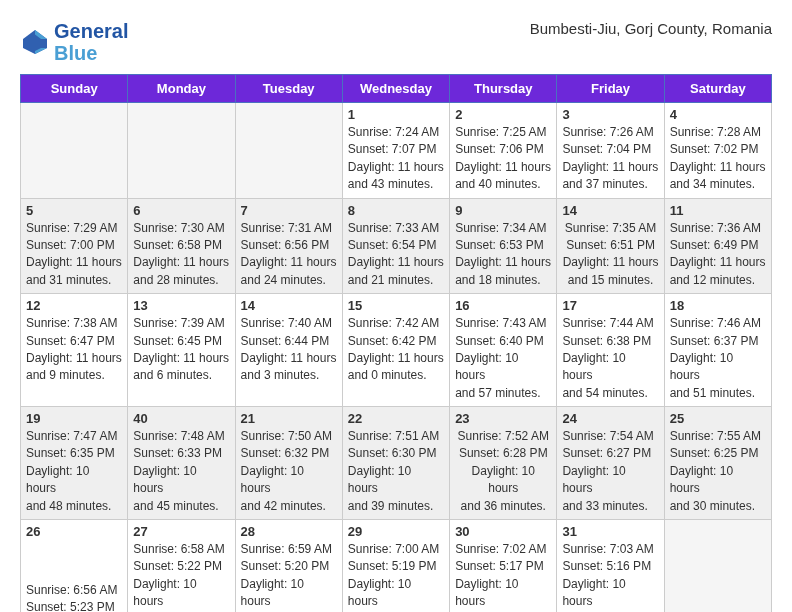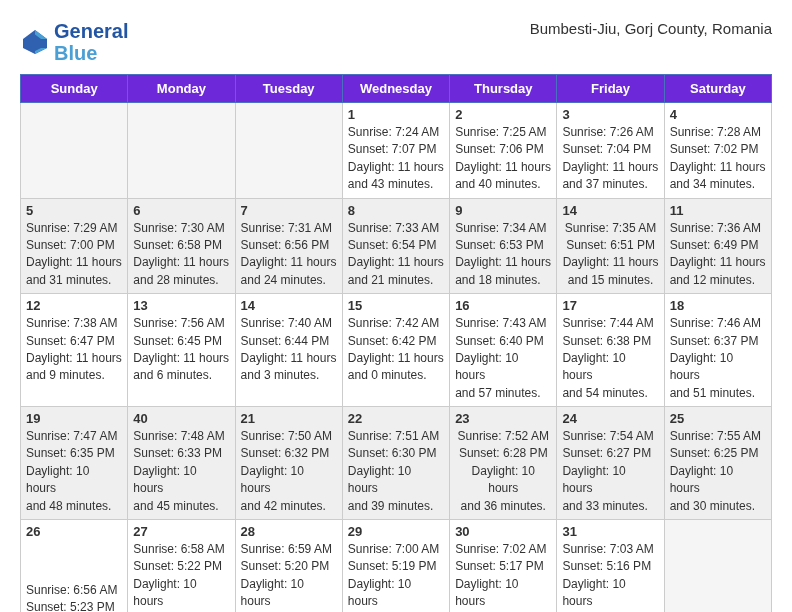--- a/index.html
+++ b/index.html
@@ -206,21 +206,21 @@
         <tr>
           <td>
             <span class="day-number">12</span>
             <div class="day-info" style="white-space: pre-line;">Sunrise: 7:38 AM
 Sunset: 6:47 PM
 Daylight: 11 hours
 and 9 minutes.</div>
           </td>
           <td>
             <span class="day-number">13</span>
-            <div class="day-info" style="white-space: pre-line;">Sunrise: 7:56 AM
+            <div class="day-info" style="white-space: pre-line;">Sunrise: 7:39 AM
 Sunset: 6:45 PM
 Daylight: 11 hours
 and 6 minutes.</div>
           </td>
           <td>
             <span class="day-number">14</span>
             <div class="day-info" style="white-space: pre-line;">Sunrise: 7:40 AM
 Sunset: 6:44 PM
 Daylight: 11 hours
 and 3 minutes.</div>

